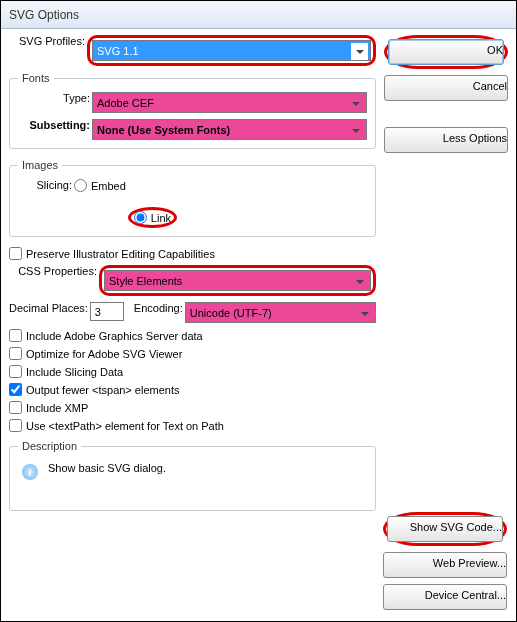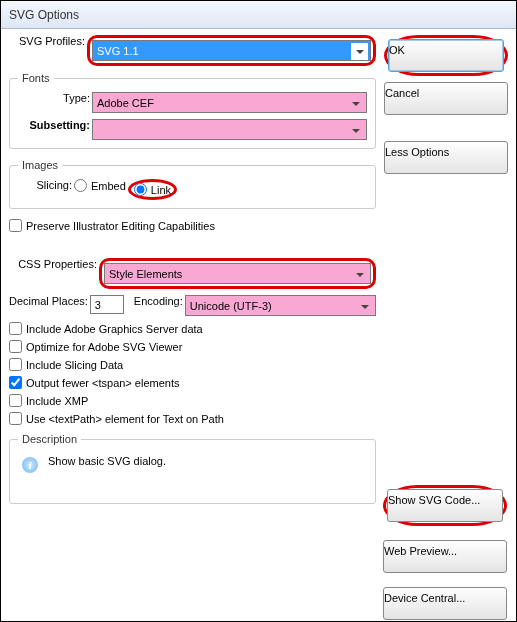--- a/index.html
+++ b/index.html
@@ -33,23 +33,23 @@
 .right {
   width: 124px;
   display: flex;
   flex-direction: column;
   gap: 6px;
 }
 .right-bottom {
   margin-top: auto;
   display: flex;
   flex-direction: column;
-  gap: 14px;
+  gap: 6px;
   position: absolute;
-  bottom: 2px;
+  bottom: 12px;
   right: 10px;
   width: 124px;
 }
 .row {
   display: flex;
   align-items: flex-start;
   margin-bottom: 6px;
   gap: 2px;
 }
 .label {
@@ -66,21 +66,21 @@
   padding: 8px;
   margin-bottom: 10px;
 }
 legend {
   padding: 0 4px;
   color: #333;
 }
 .combo {
   height: 21px;
   border: 1px solid #7a7a7a;
-  background: #f9a8d4;
+  background: #ec4899;
   position: relative;
   display: flex;
   align-items: center;
   padding-left: 4px;
   font-size: 11px;
   flex: 1;
 }
 .combo .arrow {
   position: absolute;
   right: 2px;
@@ -97,45 +97,46 @@
   border-right: 4px solid transparent;
   border-top: 4px solid #444;
 }
 .combo.selected {
   background: #3399ff;
   color: #fff;
 }
 .combo.selected .arrow { background: #fff; }
 
 .btn {
-  height: 33px;
+  height: 26px;
   border: 1px solid #888;
   border-radius: 3px;
   background: linear-gradient(#fefefe, #e4e4e4);
   font-size: 11px;
-  text-align: left;
+  text-align: right;
   line-height: 20px;
   cursor: pointer;
 }
 .btn.default {
   border-color: #5a9ed6;
   box-shadow: 0 0 0 1px #9ecaed inset;
 }
 
 .highlight-red {
   border: 3px solid #d00;
   border-radius: 10px;
   padding: 2px;
 }
 .highlight-red-oval {
   border: 3px solid #d00;
   border-radius: 50%;
   padding: 1px 3px;
   display: inline-flex;
   align-items: center;
+  margin-top: 28px;
 }
 .highlight-red-btn {
   border: 3px solid #d00;
   border-radius: 50%/90%;
   padding: 1px;
 }
 
 .check-row {
   display: flex;
   align-items: flex-end;
@@ -199,20 +200,21 @@
       <div class="row">
         <span class="label fonts-label">Type:</span>
         <div class="combo" style="flex:1;">
           <span>Adobe CEF</span>
           <span class="arrow"></span>
         </div>
       </div>
       <div class="row" style="margin-bottom:0;font-weight:bold;">
         <span class="label fonts-label">Subsetting:</span>
         <div class="combo" style="flex:1;">
+          <span>None (Use System Fonts)</span>
           <span class="arrow"></span>
         </div>
       </div>
     </fieldset>
 
     <fieldset>
       <legend>Images</legend>
       <div class="row" style="margin-bottom:0;">
         <span class="label loc-label">Slicing:</span>
         <label style="display:flex;align-items:center;gap:2px;">
@@ -226,36 +228,36 @@
           </label>
         </span>
       </div>
     </fieldset>
 
     <div class="check-row">
       <input type="checkbox" style="">
       <span>Preserve Illustrator Editing Capabilities</span>
     </div>
 
-    <div class="row" style="margin-top:26px;">
+    <div class="row" style="margin-top:5px;">
       <span class="label" style="width:88px;">CSS Properties:</span>
       <div class="highlight-red" style="flex:1;">
         <div class="combo">
           <span>Style Elements</span>
           <span class="arrow"></span>
         </div>
       </div>
     </div>
 
     <div class="row">
       <span class="label">Decimal Places:</span>
       <input type="text" class="num" value="3" style="">
       <span class="label" style="margin-left:8px;">Encoding:</span>
       <div class="combo" style="flex:1;">
-        <span>Unicode (UTF-3)</span>
+        <span>Unicode (UTF-7)</span>
         <span class="arrow"></span>
       </div>
     </div>
 
     <div class="check-row">
         <input type="checkbox" style="">
         <span>Include Adobe Graphics Server data</span>
       </div>
     <div class="check-row">
         <input type="checkbox" style="">

